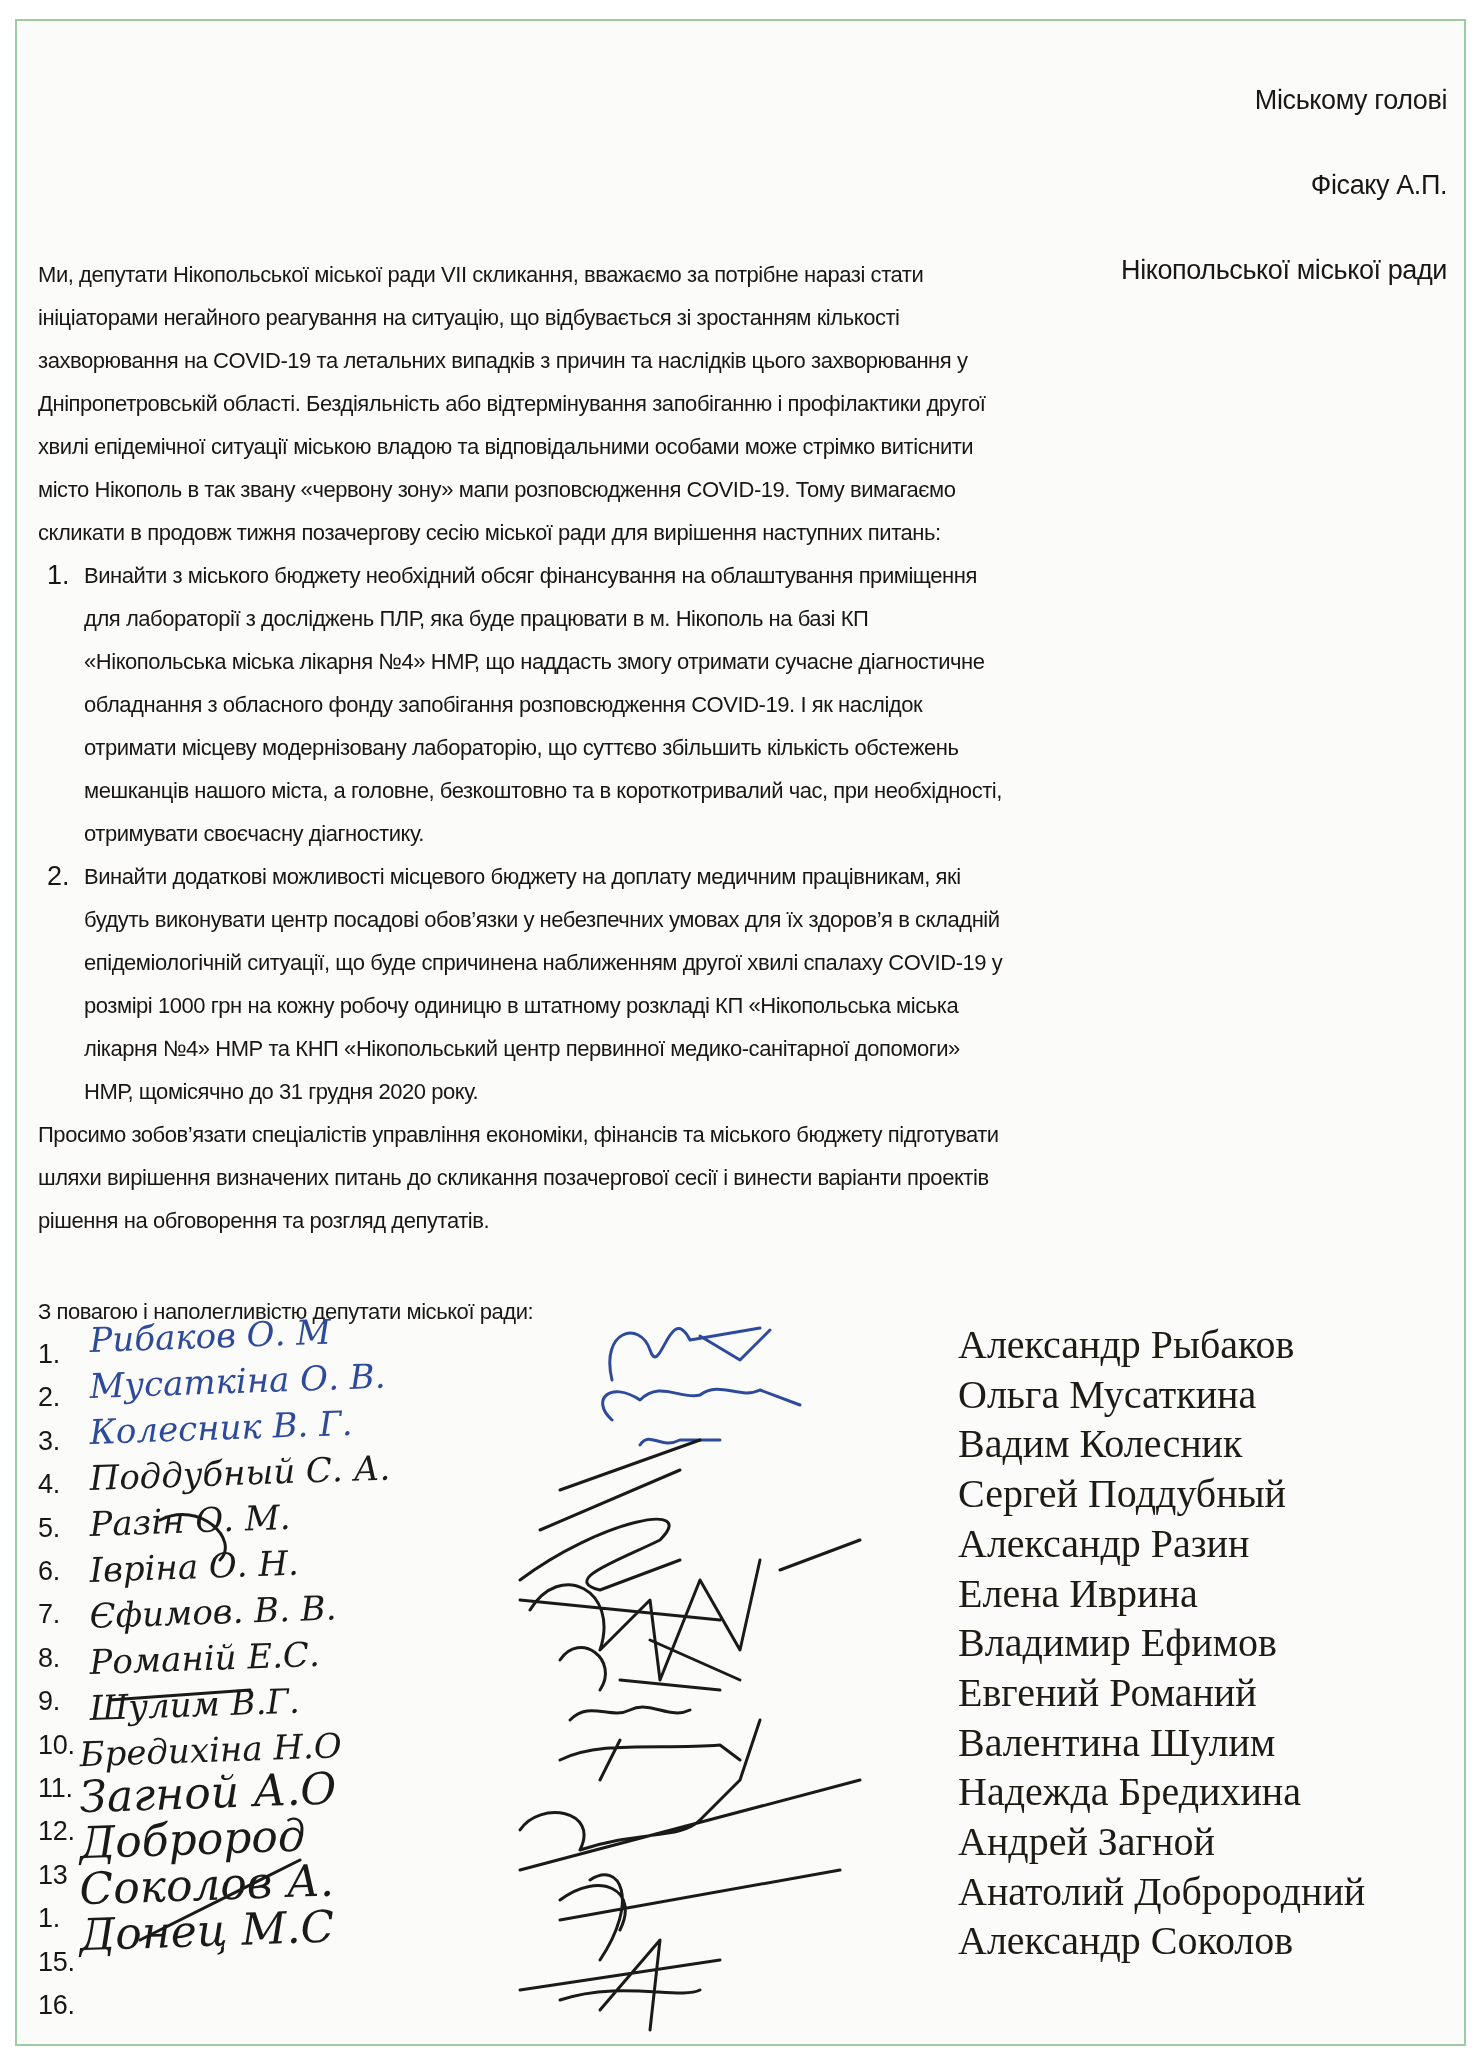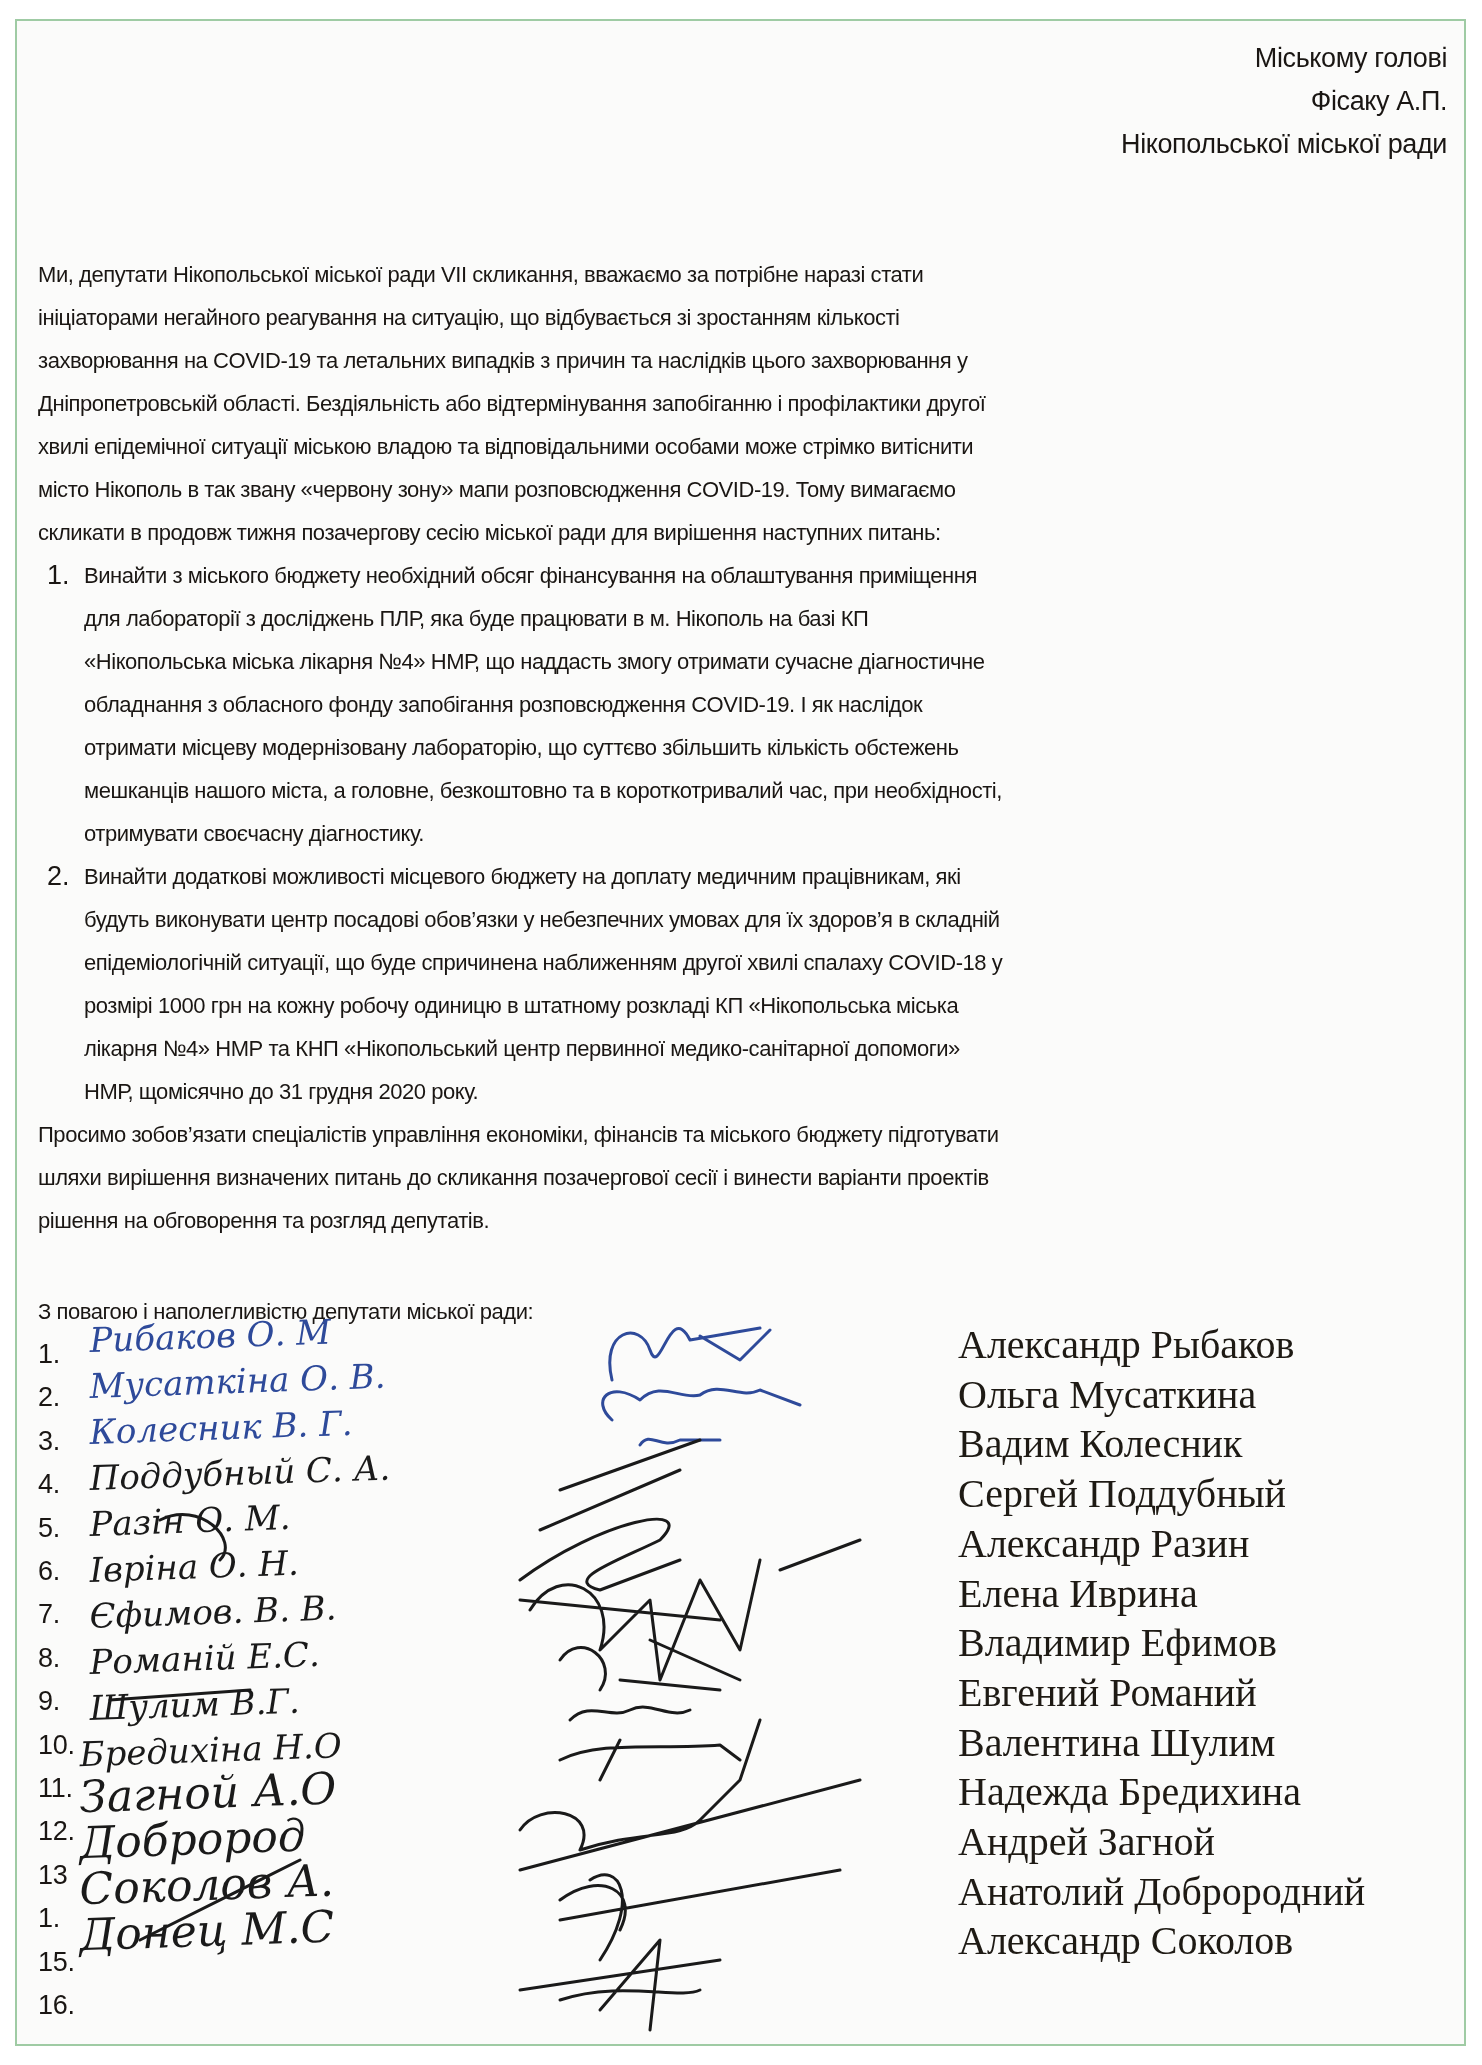--- a/index.html
+++ b/index.html
@@ -12,21 +12,21 @@
   .page {
     position: absolute; left: 15px; top: 19px; width: 1451px; height: 2027px;
     border: 2px solid #9fcba4;
     background: #fbfbfa;
     box-sizing: border-box;
   }
   .addressee {
     position: absolute; right: 17px; top: 16px; text-align: right;
     font-size: 27px; line-height: 43px; letter-spacing: -0.4px;
   }
-  .addressee div { white-space: nowrap; }
+  .addressee div { white-space: nowrap; margin-top: 42px; }
   .line {
     position: absolute; white-space: nowrap; line-height: 43px; font-size: 22px;
     letter-spacing: -0.45px;
   }
   .num { position: absolute; white-space: nowrap; line-height: 43px; font-size: 27px; }
   .sig-num { position: absolute; left: 21px; font-size: 27px; line-height: 43px; letter-spacing: -0.3px; }
   .names {
     position: absolute; left: 941px; top: 1299px;
     font-family: "Liberation Serif", "DejaVu Serif", serif;
     font-size: 40px; line-height: 49.7px; color: #1e1a14;
@@ -66,21 +66,21 @@
     <div class="line" style="left:67px;top:662px">обладнання з обласного фонду запобігання розповсюдження COVID-19. І як наслідок</div>
     <div class="line" style="left:67px;top:705px">отримати місцеву модернізовану лабораторію, що суттєво збільшить кількість обстежень</div>
     <div class="line" style="left:67px;top:748px">мешканців нашого міста, а головне, безкоштовно та в короткотривалий час, при необхідності,</div>
     <div class="line" style="left:67px;top:791px">отримувати своєчасну діагностику.</div>
   </div>
 
   <div>
     <div class="num" style="left:30px;top:834px">2.</div>
     <div class="line" style="left:67px;top:834px">Винайти додаткові можливості місцевого бюджету на доплату медичним працівникам, які</div>
     <div class="line" style="left:67px;top:877px">будуть виконувати центр посадові обов’язки у небезпечних умовах для їх здоров’я в складній</div>
-    <div class="line" style="left:67px;top:920px">епідеміологічній ситуації, що буде спричинена наближенням другої хвилі спалаху COVID-18 у</div>
+    <div class="line" style="left:67px;top:920px">епідеміологічній ситуації, що буде спричинена наближенням другої хвилі спалаху COVID-19 у</div>
     <div class="line" style="left:67px;top:963px">розмірі 1000 грн на кожну робочу одиницю в штатному розкладі КП «Нікопольська міська</div>
     <div class="line" style="left:67px;top:1006px">лікарня №4» НМР та КНП «Нікопольський центр первинної медико-санітарної допомоги»</div>
     <div class="line" style="left:67px;top:1049px">НМР, щомісячно до 31 грудня 2020 року.</div>
   </div>
 
   <div>
     <div class="line" style="left:21px;top:1092px">Просимо зобов’язати спеціалістів управління економіки, фінансів та міського бюджету підготувати</div>
     <div class="line" style="left:21px;top:1135px">шляхи вирішення визначених питань до скликання позачергової сесії і винести варіанти проектів</div>
     <div class="line" style="left:21px;top:1178px">рішення на обговорення та розгляд  депутатів.</div>
   </div>

